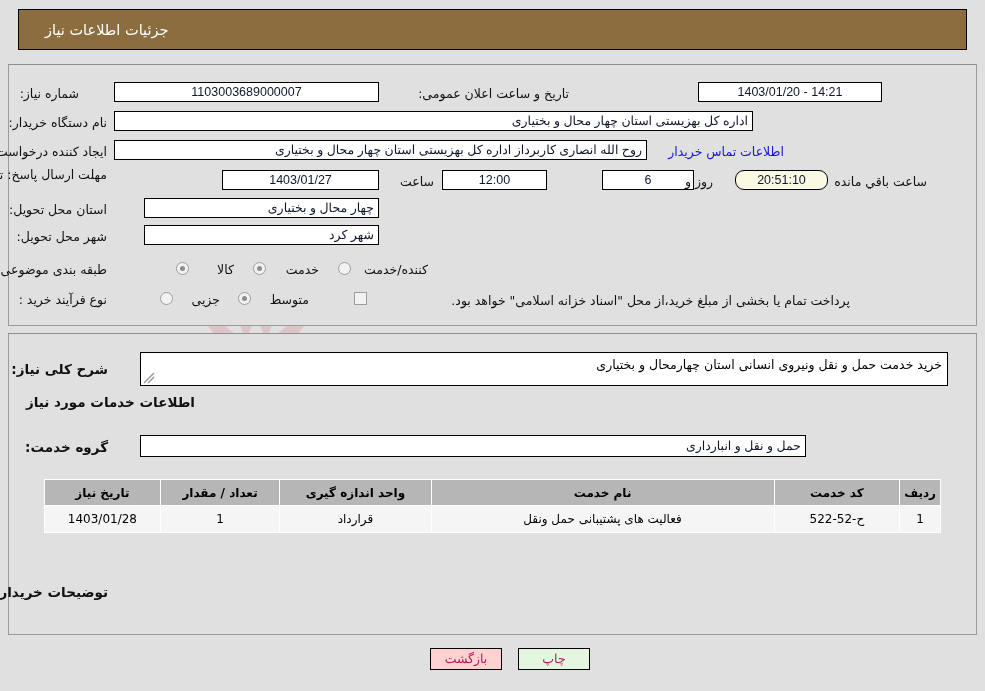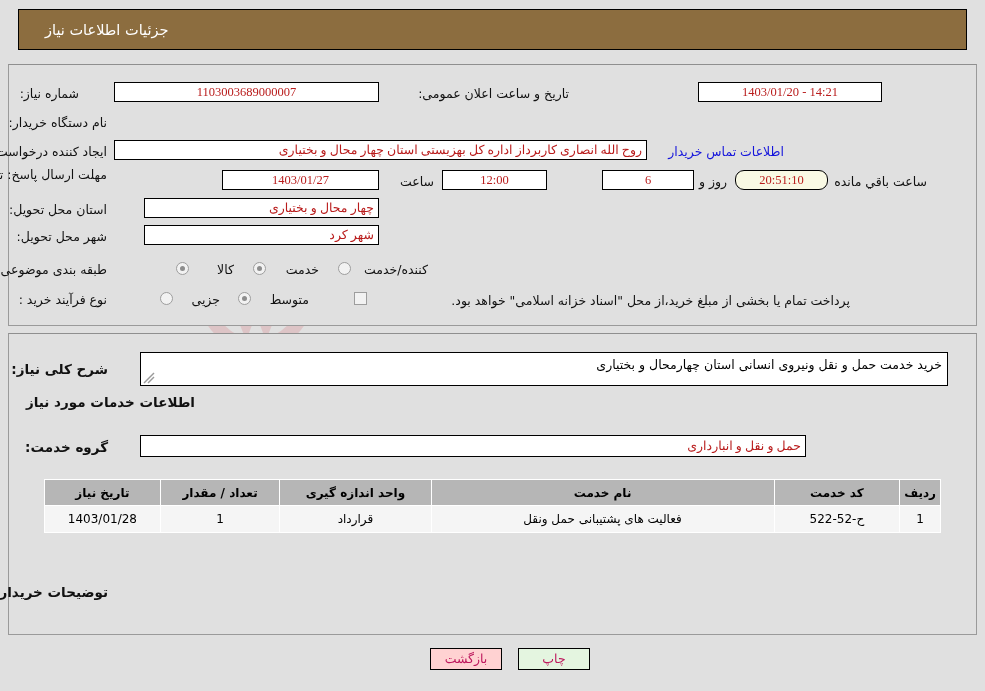--- a/index.html
+++ b/index.html
@@ -82,29 +82,29 @@
     white-space: nowrap;
     z-index: 12;
     line-height: 15px;
   }
   .lbl.b { font-weight: bold; }
   .fld {
     position: absolute;
     background: #ffffff;
     border: 1px solid #000;
     font-size: 12.5px;
-    color: #b91c1c;
+    color: #0f172a;
     padding: 1px 4px 0 4px;
     line-height: 17px;
     height: 20px;
     white-space: nowrap;
     overflow: hidden;
     z-index: 12;
     text-align: center;
-    font-family: Liberation Serif, serif;
+    font-family: Liberation Sans, sans-serif;
   }
   .fld.r  { text-align: right; }
   .fld.yl { background: #f9f9e4; border-radius: 9px; }
 
   .link {
     position: absolute;
     color: #1414dc;
     font-size: 12.5px;
     white-space: nowrap;
     cursor: pointer;
@@ -224,33 +224,34 @@
 
   <div class="panel" id="panel-top"></div>
 
   <div class="lbl" style="right:906px; top:86px;">شماره نیاز:</div>
   <div class="fld" style="right:606px; top:82px; width:265px;">1103003689000007</div>
 
   <div class="lbl" style="right:416px; top:86px;">تاریخ و ساعت اعلان عمومی:</div>
   <div class="fld" style="right:103px; top:82px; width:184px;">14:21 - 1403/01/20</div>
 
   <div class="lbl" style="right:878px; top:115px;">نام دستگاه خریدار:</div>
+  <div class="fld r" style="right:232px; top:111px; width:639px;">اداره کل بهزیستی استان چهار محال و بختیاری</div>
 
   <div class="lbl" style="right:878px; top:144px;">ایجاد کننده درخواست:</div>
   <div class="fld r" style="right:338px; top:140px; width:533px;">روح الله انصاری کاربرداز اداره کل بهزیستی استان چهار محال و بختیاری</div>
   <div class="link" style="right:201px; top:144px;">اطلاعات تماس خریدار</div>
 
   <div class="lbl" style="right:878px; top:167px; line-height:16px;">
     <span>مهلت ارسال پاسخ: تا تاریخ:</span>
   </div>
   <div class="fld" style="right:606px; top:170px; width:157px;">1403/01/27</div>
   <div class="lbl" style="right:551px; top:174px;">ساعت</div>
   <div class="fld" style="right:438px; top:170px; width:105px;">12:00</div>
   <div class="fld" style="right:291px; top:170px; width:92px;">6</div>
-  <div class="lbl" style="right:258px; top:174px;">روز و</div>
+  <div class="lbl" style="right:272px; top:174px;">روز و</div>
   <div class="fld yl" style="right:157px; top:170px; width:93px;">20:51:10</div>
   <div class="lbl" style="right:58px; top:174px;">ساعت باقي مانده</div>
 
   <div class="lbl" style="right:878px; top:202px;">استان محل تحویل:</div>
   <div class="fld r" style="right:606px; top:198px; width:235px;">چهار محال و بختیاری</div>
 
   <div class="lbl" style="right:878px; top:229px;">شهر محل تحویل:</div>
   <div class="fld r" style="right:606px; top:225px; width:235px;">شهر کرد</div>
 
   <div class="lbl" style="right:878px; top:262px;">طبقه بندی موضوعی:</div>

